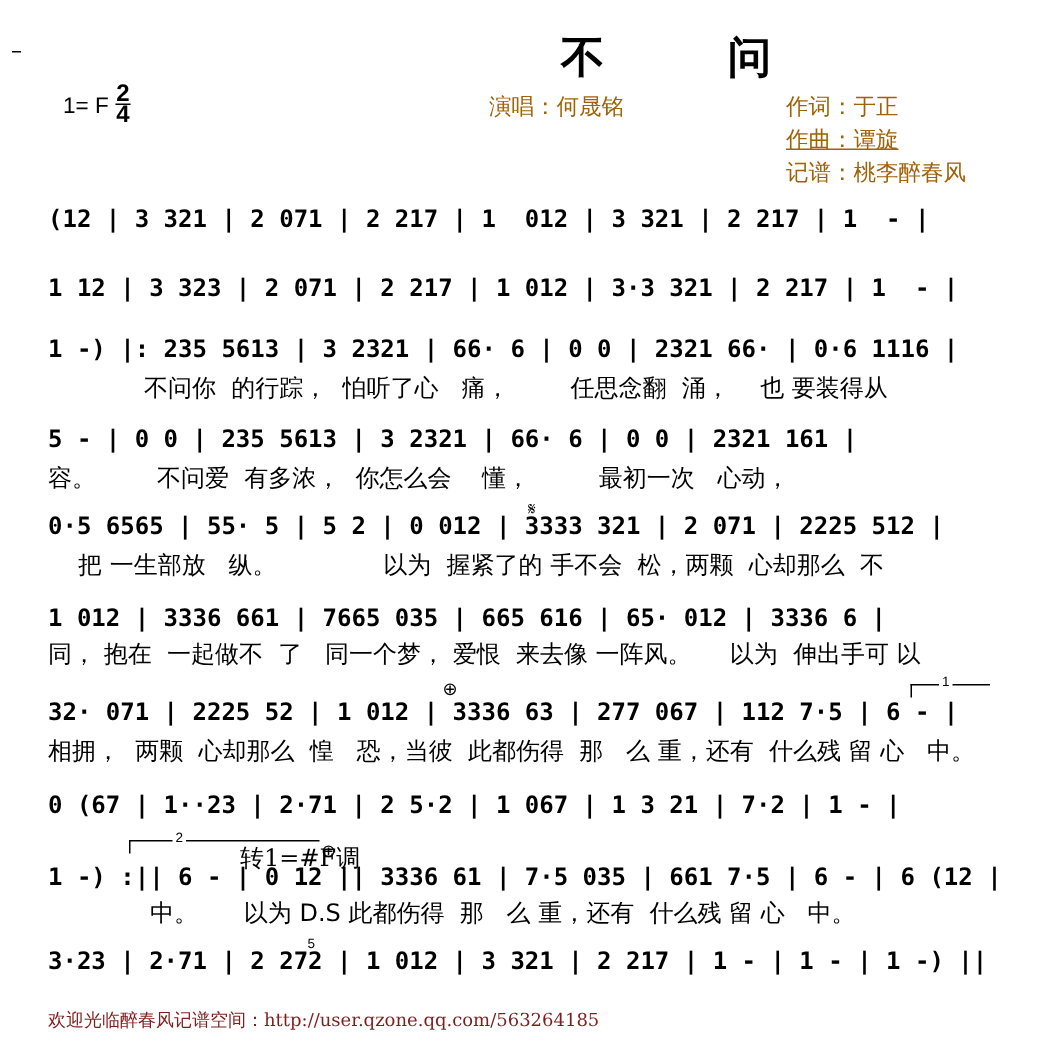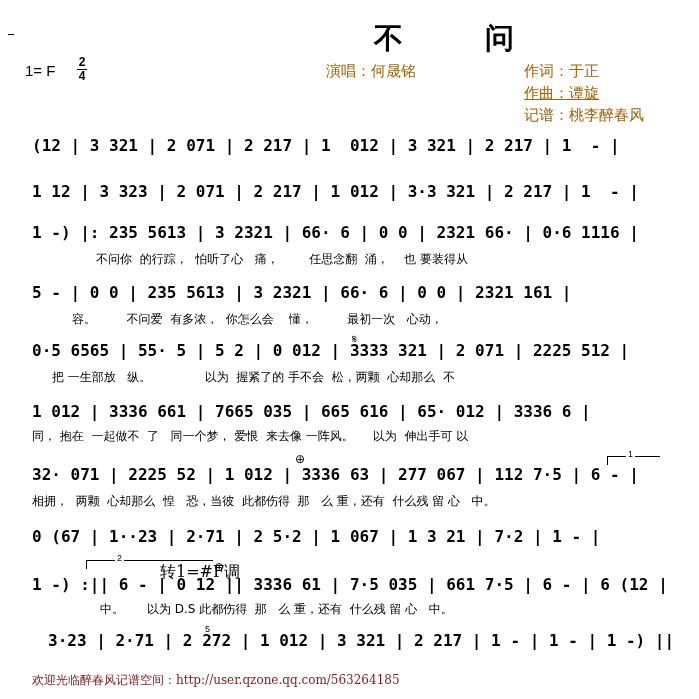--- a/index.html
+++ b/index.html
@@ -1,26 +1,26 @@
 <!DOCTYPE html>
 <html><head>
 <meta charset="utf-8">
 <style>
   html,body{margin:0;padding:0;background:#fff;}
   body{width:699px;height:699px;position:relative;overflow:hidden;color:#000;font-family:"Liberation Sans","DejaVu Sans",sans-serif;}
   .abs{position:absolute;}
   .title{left:326px;top:18px;font-family:"DejaVu Serif",serif;font-weight:bold;font-size:29px;letter-spacing:36px;line-height:40px;white-space:nowrap;margin-left:48px;}
   .dash-mark{left:8px;top:34px;width:6px;height:1px;background:#000;}
-  .key{left:25px;top:62px;font-size:15px;white-space:nowrap;}
-  .timesig{left:77px;top:57px;font-size:12px;line-height:11px;text-align:center;font-weight:bold;}
+  .key{left:42px;top:62px;font-size:15px;white-space:nowrap;}
+  .timesig{left:77px;top:57px;font-size:16px;line-height:11px;text-align:center;font-weight:bold;}
   .timesig .bar{display:block;width:10px;height:1px;background:#000;margin:1px 0;}
   .meta{font-family:"DejaVu Sans",sans-serif;font-size:15px;white-space:nowrap;color:#a16207;}
   .row{position:absolute;left:0;width:699px;}
   .notes{position:absolute;white-space:pre;font-family:"DejaVu Sans Mono",monospace;font-weight:bold;font-size:16px;line-height:18px;}
-  .lyrics{position:absolute;white-space:pre;font-family:"DejaVu Sans",sans-serif;font-size:12px;line-height:14px;}
+  .lyrics{position:absolute;white-space:pre;font-family:"DejaVu Sans",sans-serif;font-size:16px;line-height:14px;}
   .footer{left:32px;top:672px;font-family:"DejaVu Serif",serif;font-size:12px;white-space:nowrap;color:#7f1d1d;}
   .sym{position:absolute;font-size:12px;}
   .volta{position:absolute;border-top:1px solid #000;border-left:1px solid #000;height:8px;}
   .volta span{position:absolute;top:-8px;font-size:9px;background:#fff;padding:0 2px;}
 </style>
 </head>
 <body>
 
 <div class="abs dash-mark"></div>
 <div class="abs title">不  问</div>
@@ -43,21 +43,21 @@
   <div class="notes" style="left:32px;text-align:right;">1 12 | 3 323 | 2 071 | 2 217 | 1 012 | 3·3 321 | 2 217 | 1  - |</div>
 </div>
 
 <div class="row" style="top:224px;">
   <div class="notes" style="left:32px;">1 -) |: 235 5613 | 3 2321 | 66· 6 | 0 0 | 2321 66· | 0·6 1116 |</div>
   <div class="lyrics" style="left:96px;top:28px;">不问你  的行踪，  怕听了心   痛，        任思念翻  涌，    也 要装得从</div>
 </div>
 
 <div class="row" style="top:284px;">
   <div class="notes" style="left:32px;">5 - | 0 0 | 235 5613 | 3 2321 | 66· 6 | 0 0 | 2321 161 |</div>
-  <div class="lyrics" style="left:32px;top:28px;margin-left:40px;">容。        不问爱  有多浓，  你怎么会    懂，         最初一次   心动，</div>
+  <div class="lyrics" style="left:32px;top:28px;">容。        不问爱  有多浓，  你怎么会    懂，         最初一次   心动，</div>
 </div>
 
 <div class="row" style="top:342px;">
   <div class="notes" style="left:32px;">0·5 6565 | 55· 5 | 5 2 | 0 012 | 3333 321 | 2 071 | 2225 512 |</div>
   <div class="lyrics" style="left:52px;top:28px;">把 一生部放   纵。              以为  握紧了的 手不会  松，两颗  心却那么  不</div>
   <div class="sym" style="left:352px;top:-10px;">𝄋</div>
 </div>
 
 <div class="row" style="top:403px;">
   <div class="notes" style="left:32px;">1 012 | 3336 661 | 7665 035 | 665 616 | 65· 012 | 3336 6 |</div>
@@ -81,17 +81,17 @@
   <div class="notes" style="left:32px;">1 -) :|| 6 - | 0 12 || 3336 61 | 7·5 035 | 661 7·5 | 6 - | 6 (12 |</div>
   <div class="lyrics" style="left:100px;top:26px;">中。      以为 D.S 此都伤得  那   么 重，还有  什么残 留 心   中。</div>
   <div class="volta" style="left:86px;top:-16px;width:126px;">
       <span style="left:28px;">2</span>
     </div>
   <div class="sym" style="left:160px;top:-14px;font-size:16px;font-family:'DejaVu Serif',serif;">转1=#F调</div>
   <div class="sym" style="left:214px;top:-16px;">⊕</div>
 </div>
 
 <div class="row" style="top:632px;">
-  <div class="notes" style="left:48px;">3·23 | 2·71 | 2 272 | 1 012 | 3 321 | 2 217 | 1 - | 1 - | 1 -) ||</div>
+  <div class="notes" style="left:32px;">3·23 | 2·71 | 2 272 | 1 012 | 3 321 | 2 217 | 1 - | 1 - | 1 -) ||</div>
   <div class="sym" style="left:205px;top:-8px;font-size:9px;">5</div>
 </div>
 
 <div class="abs footer">欢迎光临醉春风记谱空间：http://user.qzone.qq.com/563264185</div>
 
 </body></html>

